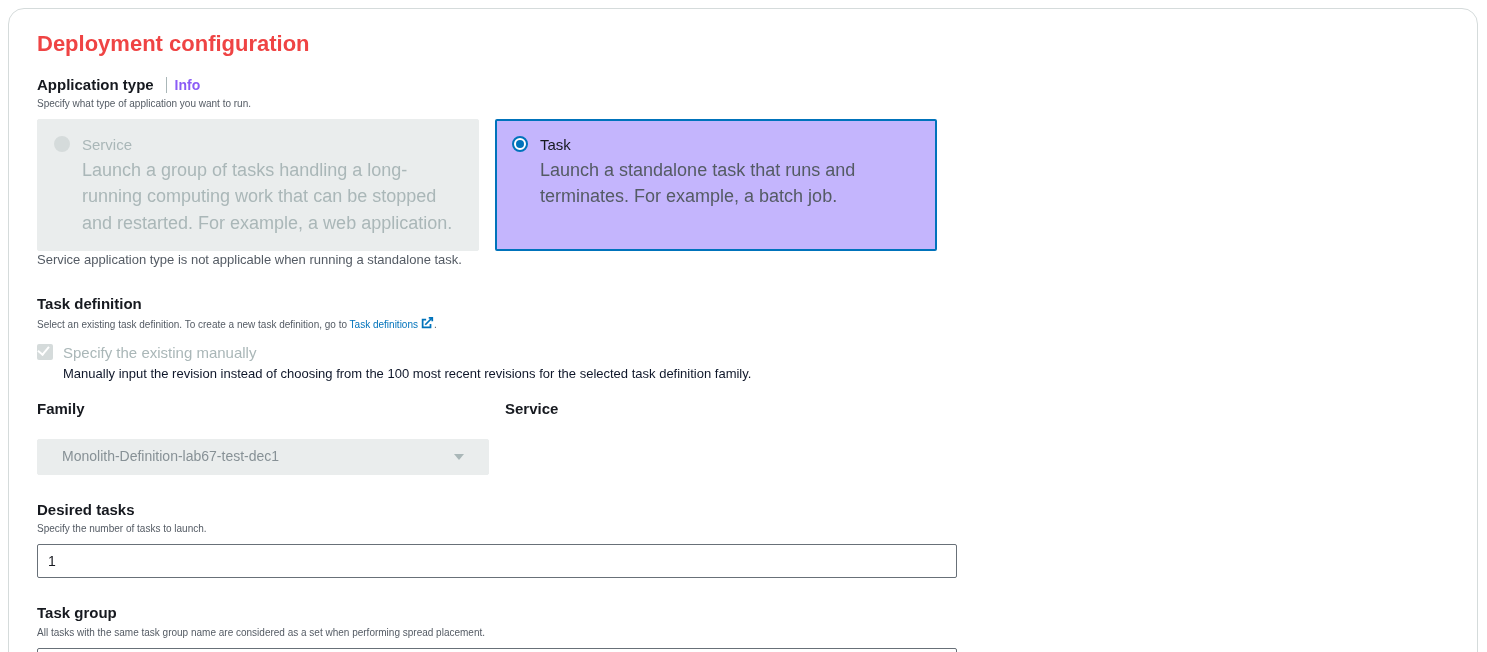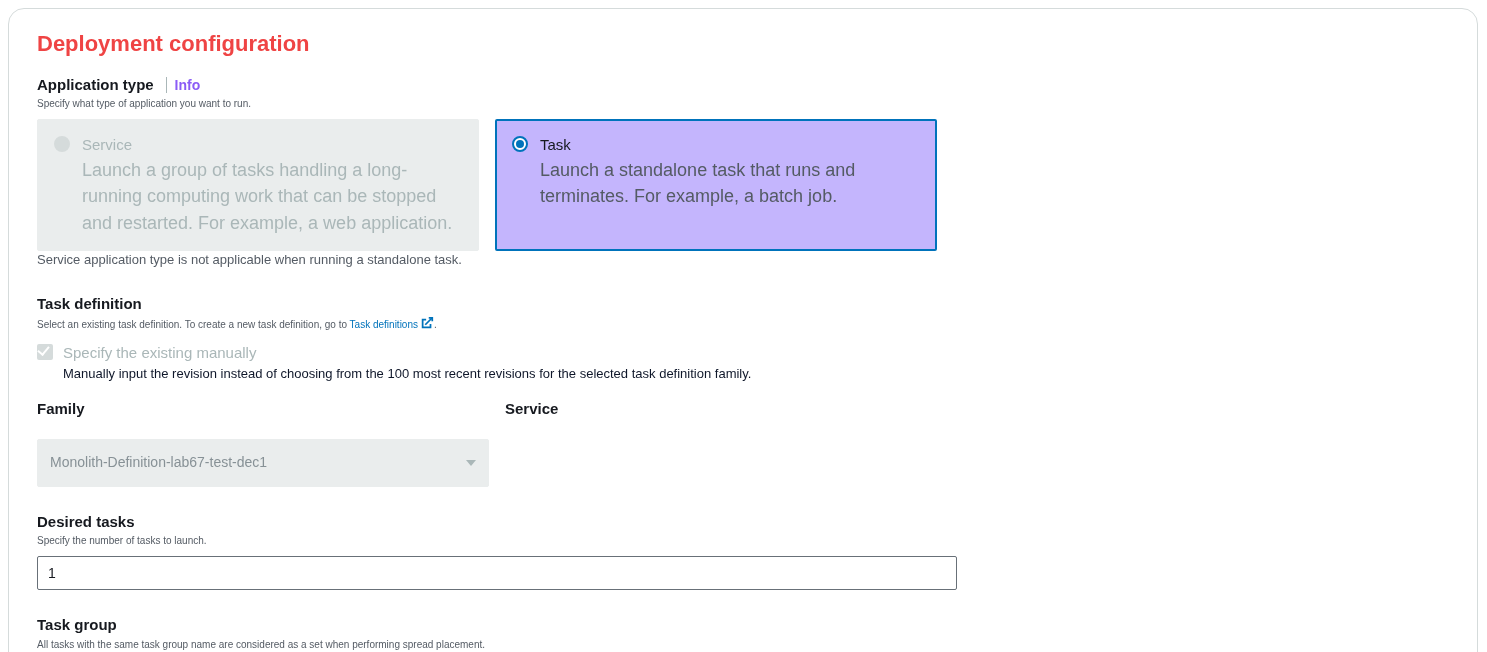--- a/index.html
+++ b/index.html
@@ -163,24 +163,24 @@
     .col-label {
       font-size: 15px;
       font-weight: 700;
       color: #16191f;
       margin-bottom: 20px;
     }
     .select, .readonly {
       background: #eaeded;
       border: 1px solid #eaeded;
       border-radius: 2px;
-      height: 48px;
+      height: 36px;
       display: flex;
       align-items: center;
-      padding: 0 12px;
+      padding: 0 24px;
       color: #879196;
       font-size: 14px;
       justify-content: space-between;
     }
     .caret {
       width: 0; height: 0;
       border-left: 5px solid transparent;
       border-right: 5px solid transparent;
       border-top: 6px solid #aab7b8;
     }

